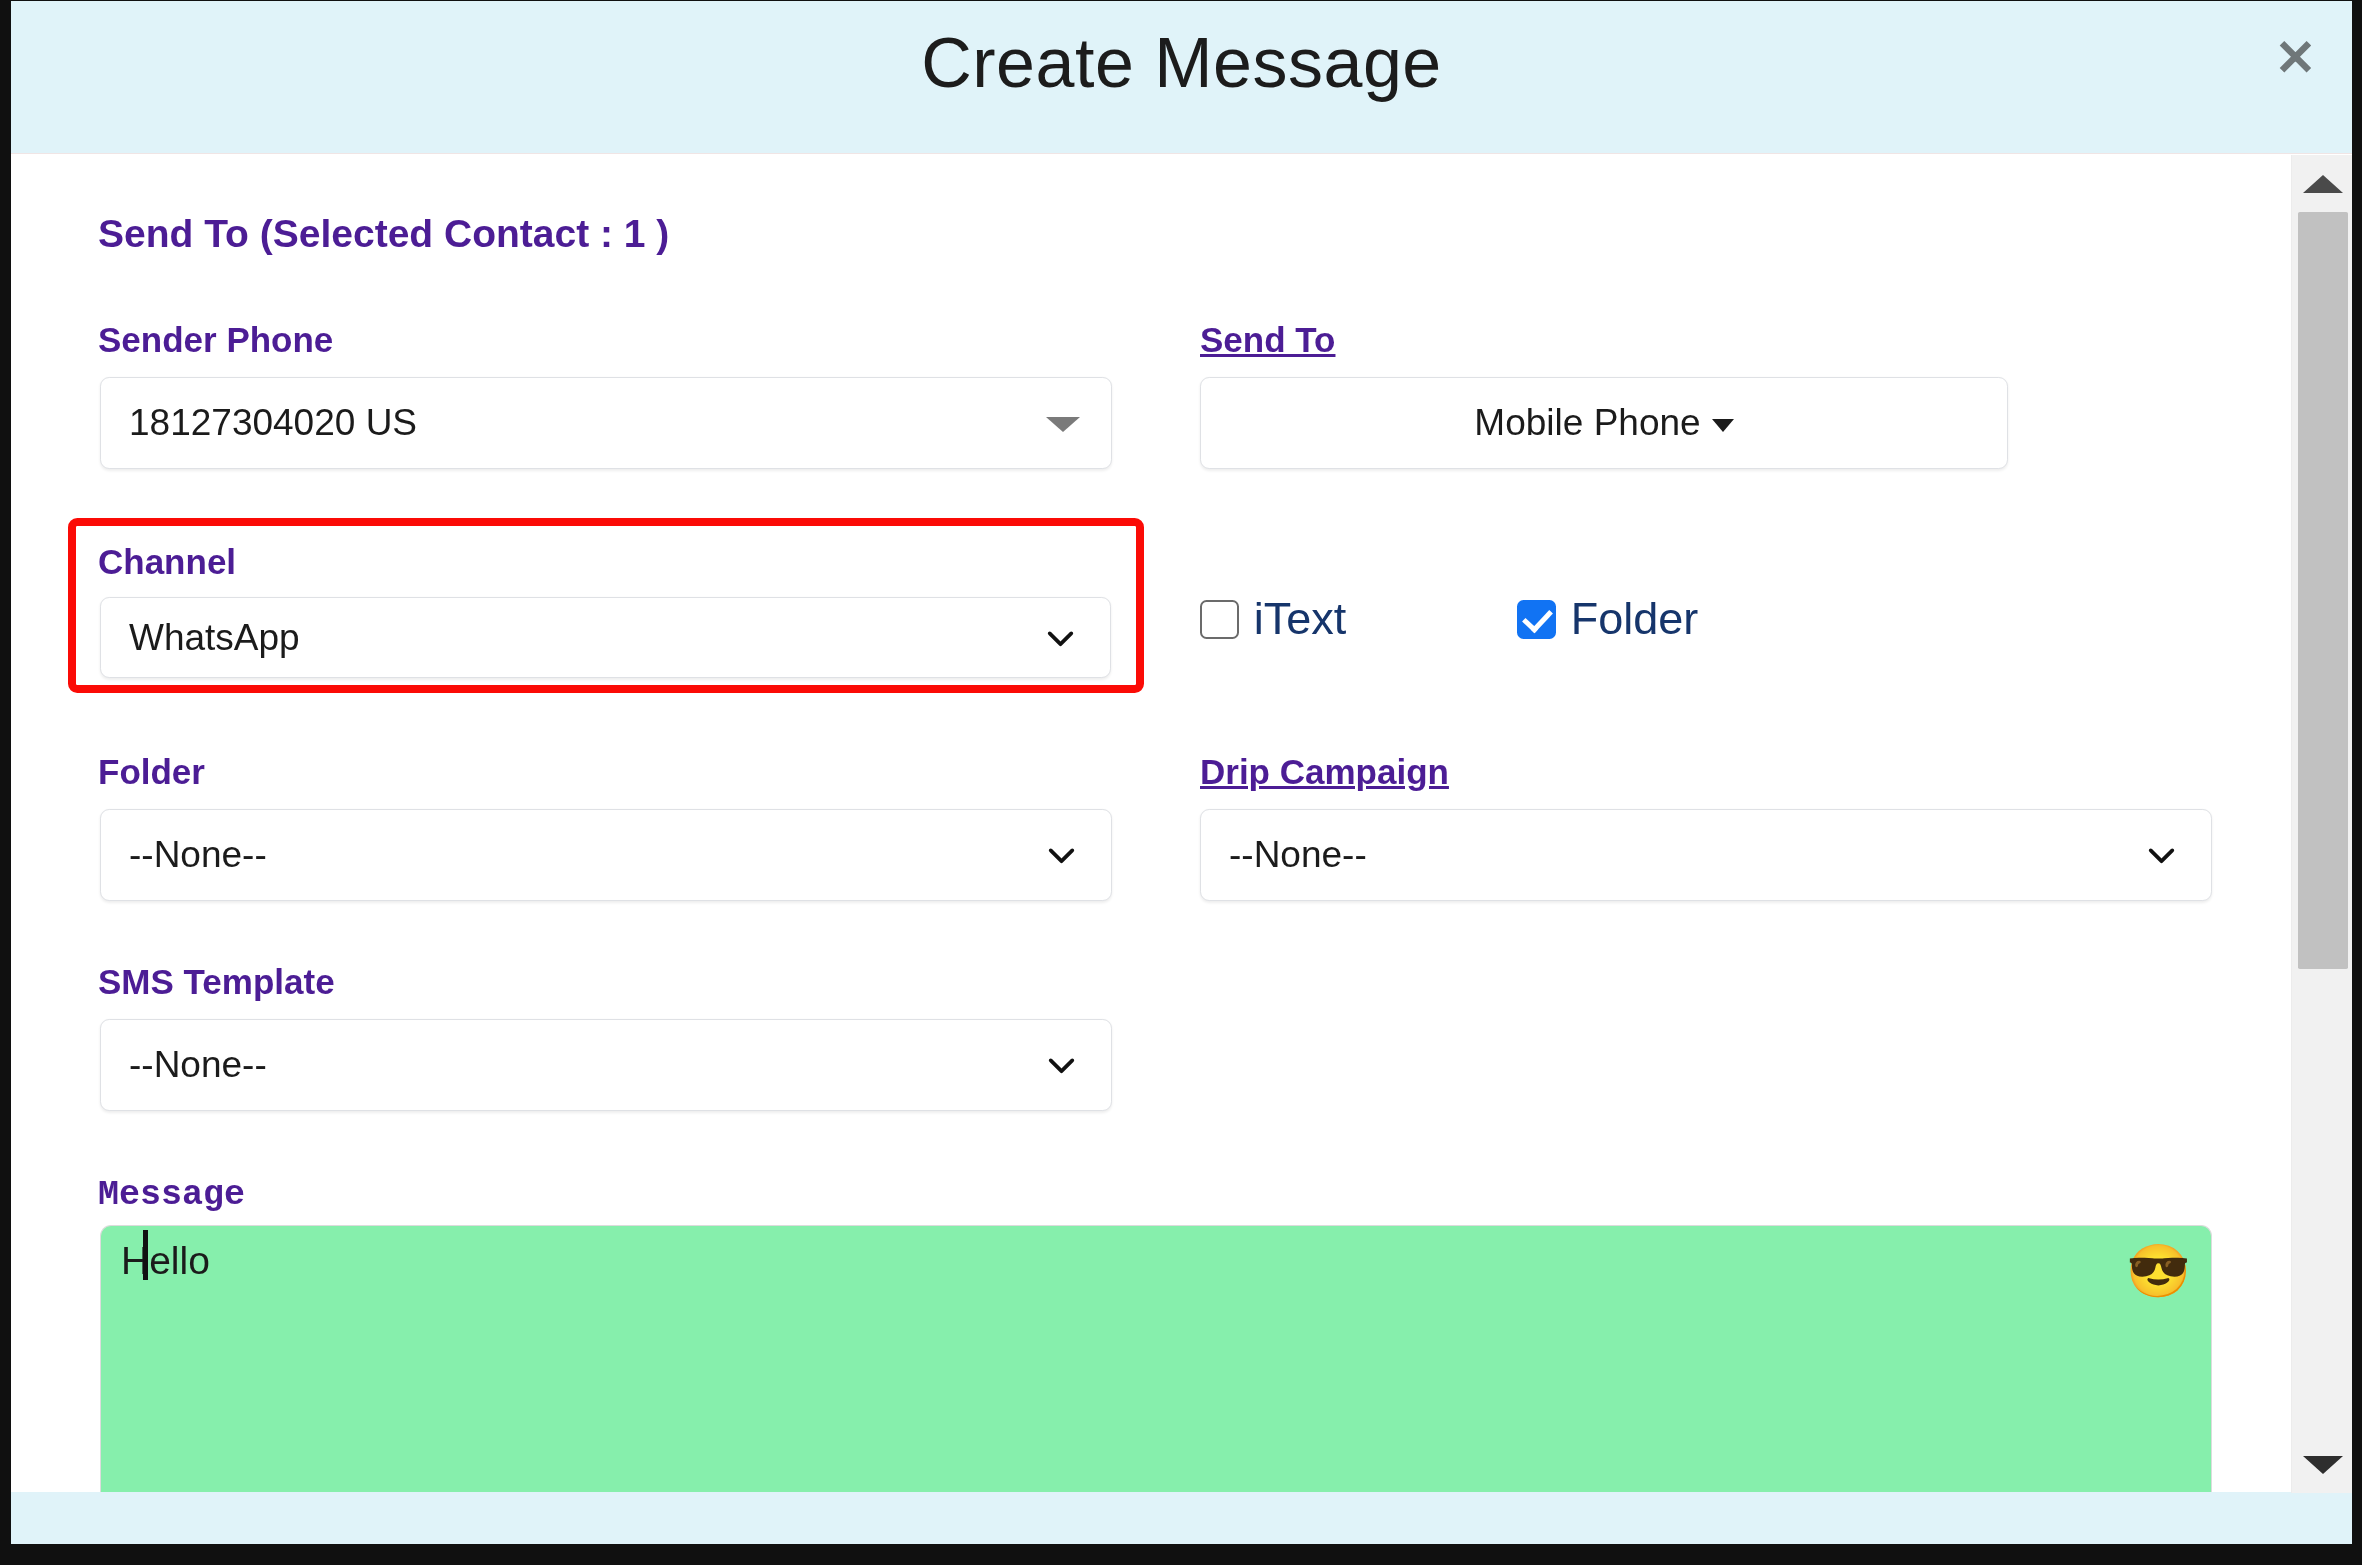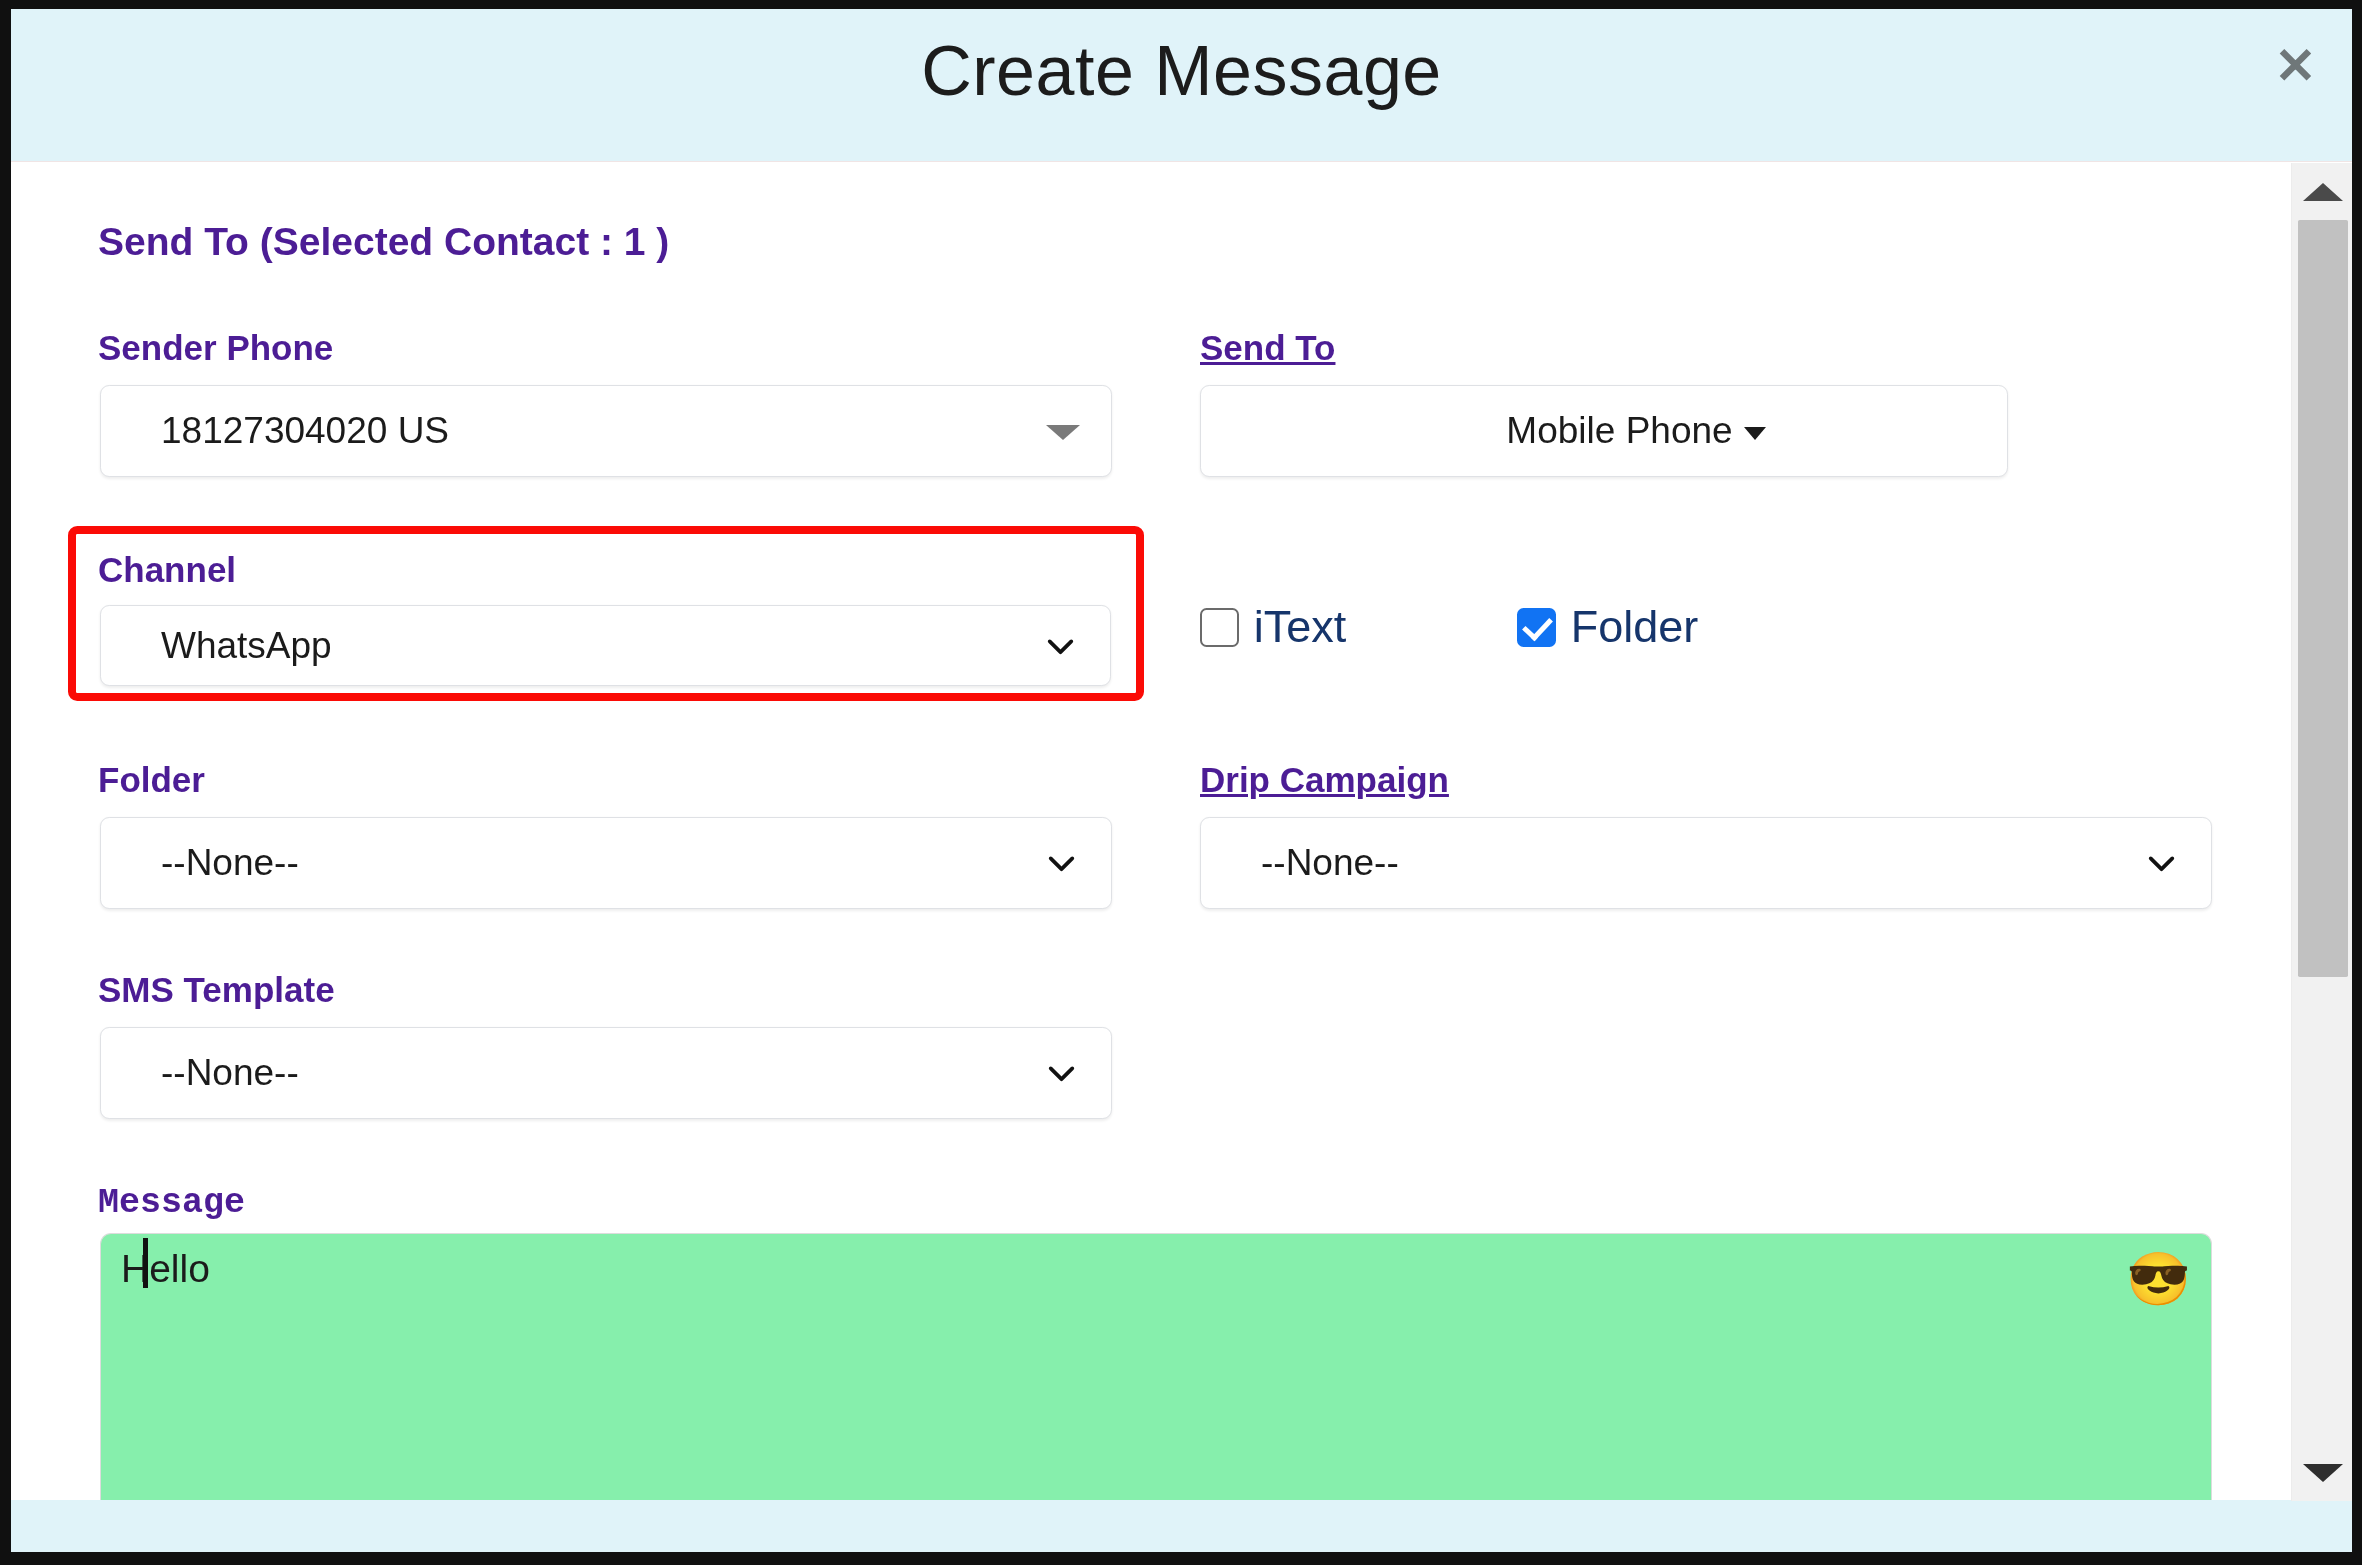--- a/index.html
+++ b/index.html
@@ -10,21 +10,21 @@
     font-family: "Liberation Sans", sans-serif;
     overflow: hidden;
   }
 
   
   #frame {
     position: absolute;
     left: 0; top: 0;
     width: 2363px; height: 1565px;
     background: #101010;
-    padding: 9px 11px 11px 11px;
+    padding: 1px 11px 11px 11px;
   }
 
   #modal {
     position: relative;
     width: 2341px;
     height: 1543px;
     background: #ffffff;
     overflow: hidden;
   }
 
@@ -95,21 +95,20 @@
     box-shadow: 0 1.8px 2.8px rgba(0,0,0,0.07);
   }
   .field .val {
     position: absolute;
     left: 28px;
     top: 50%;
     transform: translateY(-50%);
     font-size: 37px;
     color: #1b1b1b;
     white-space: nowrap;
-    margin-left: 32px;
   }
   .field .val.center {
     left: 0; width: 100%;
     text-align: center;
   }
   .chev {
     position: absolute;
     right: 31px;
     top: 50%;
     transform: translateY(-50%);

